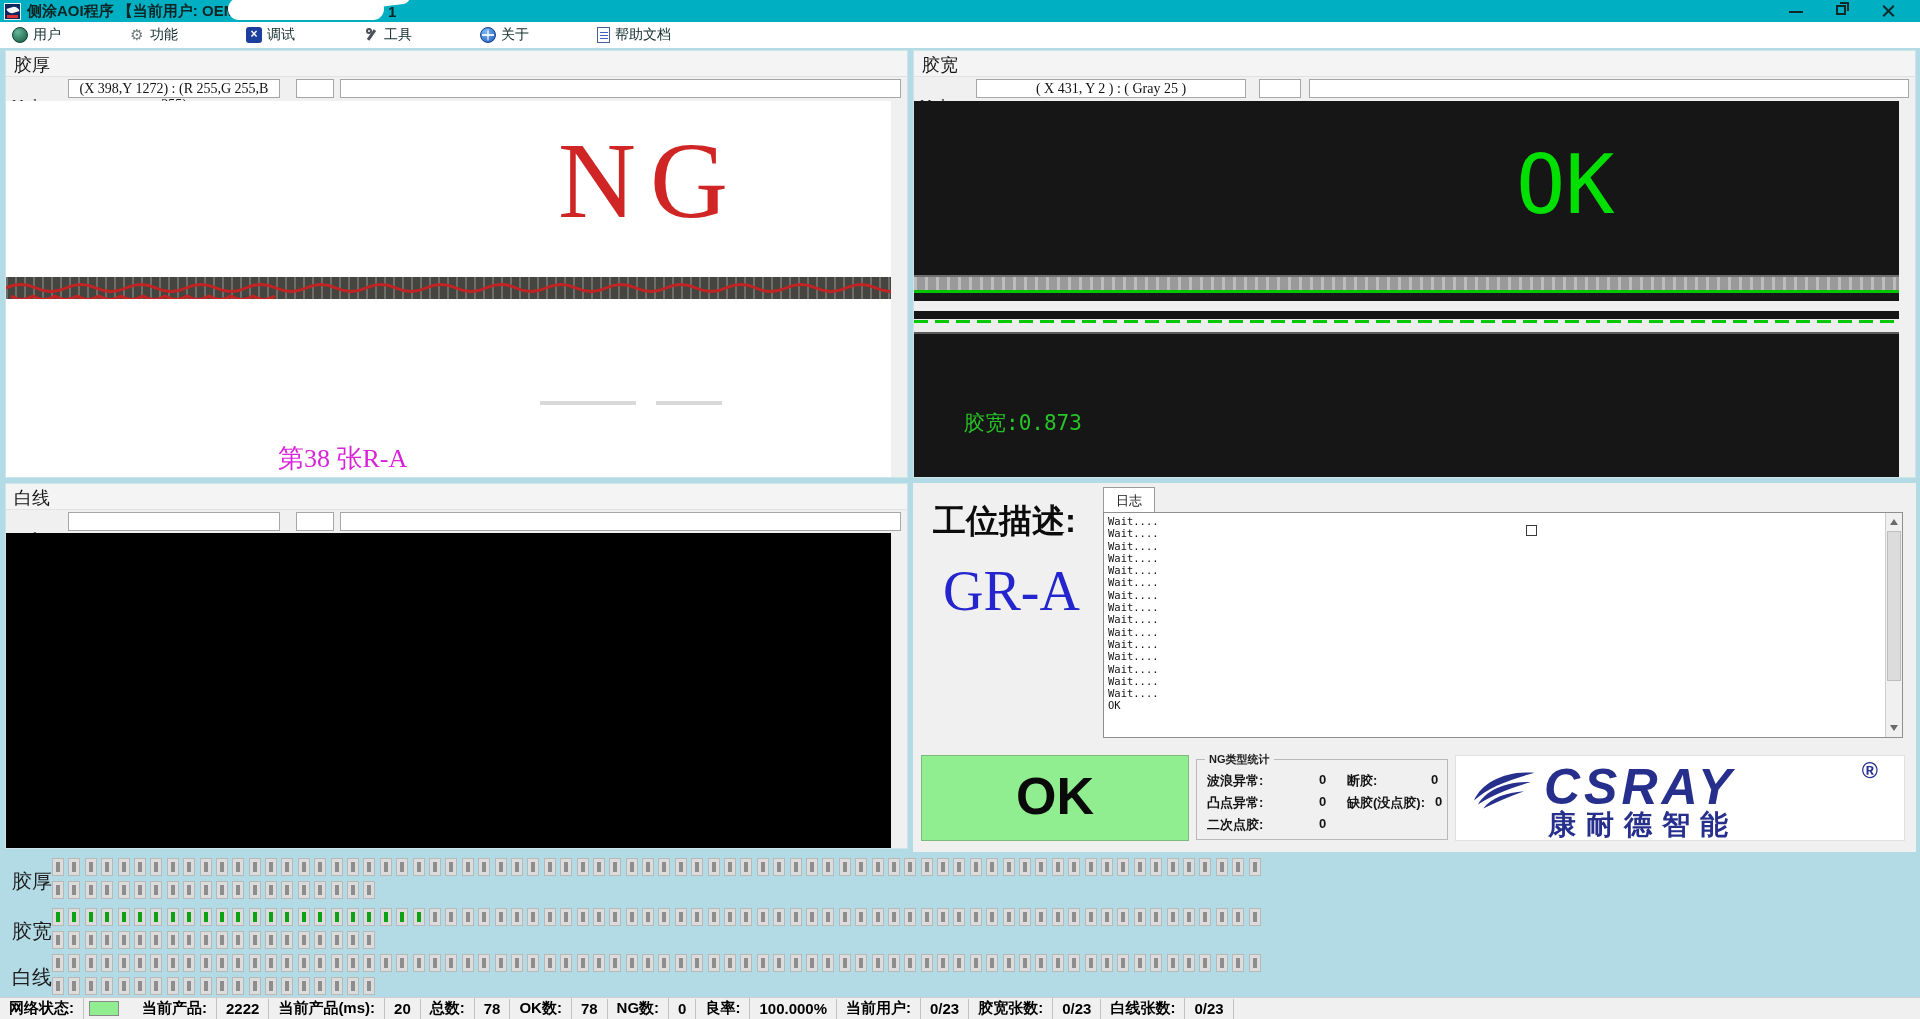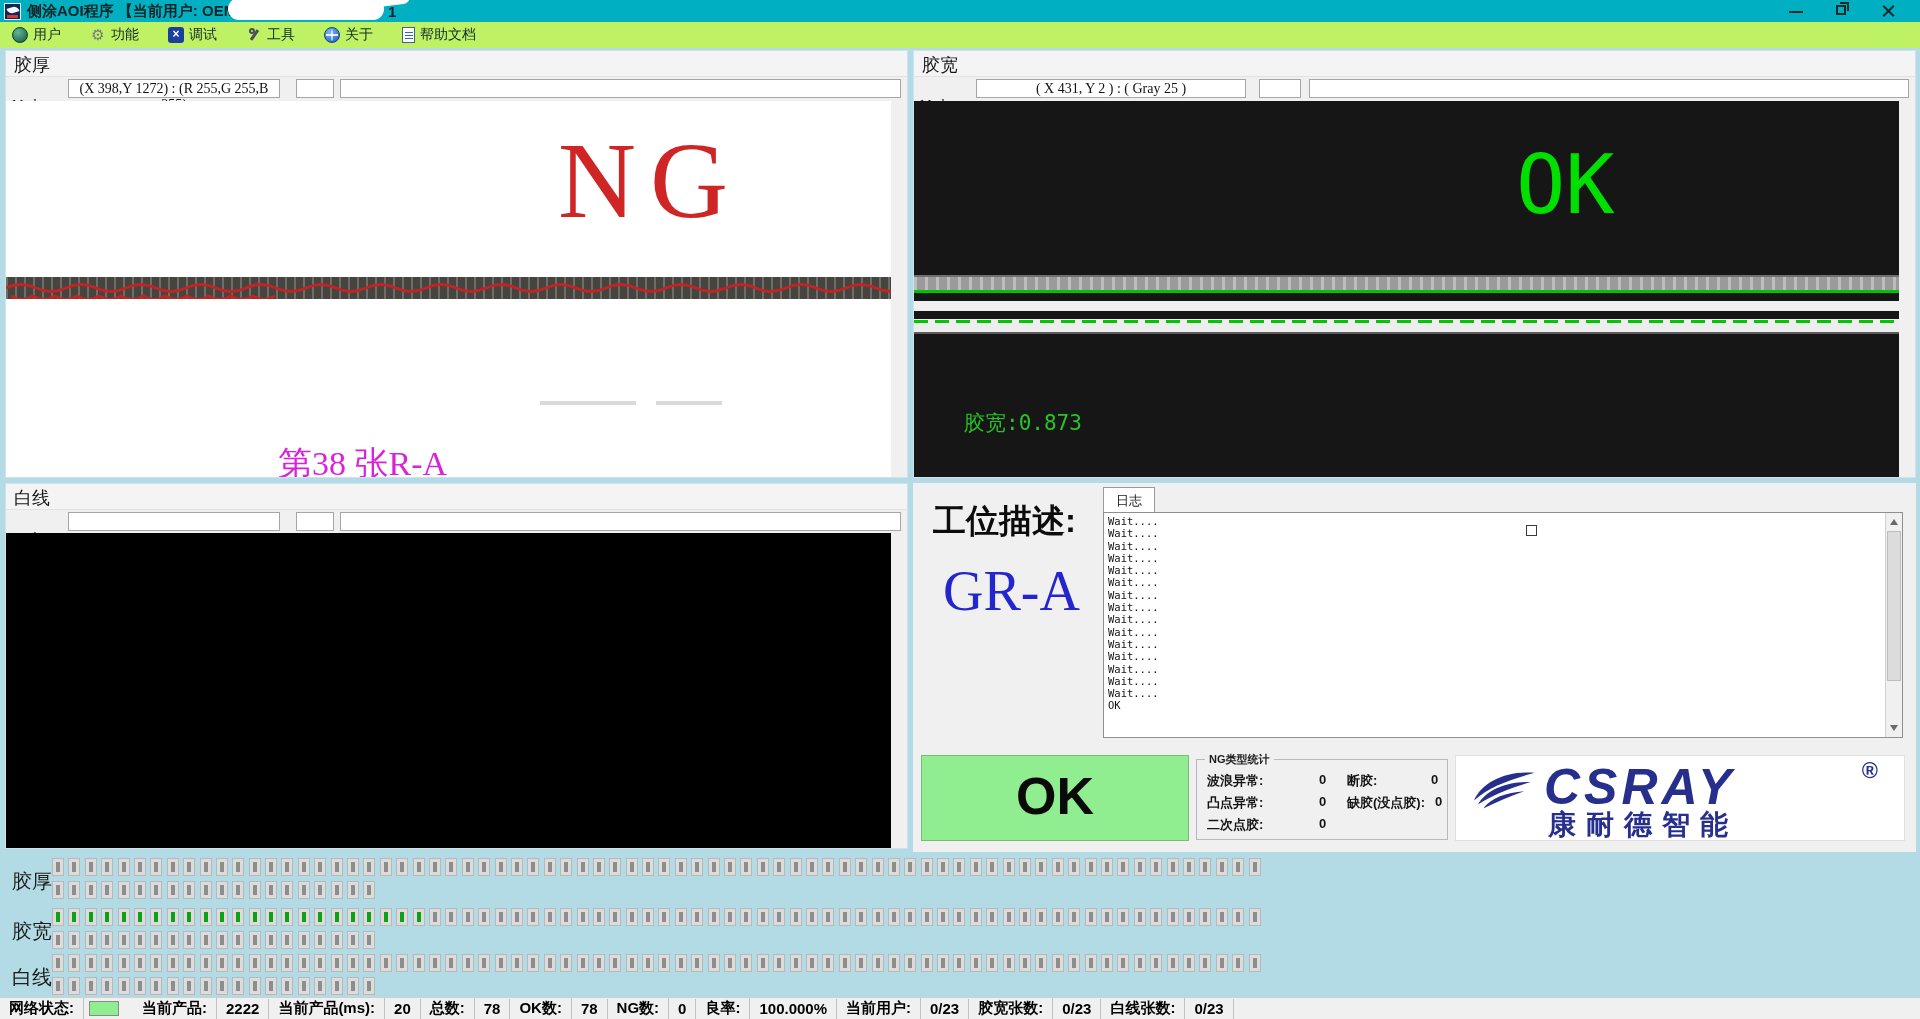--- a/index.html
+++ b/index.html
@@ -18,21 +18,21 @@
   .title-suffix { position:absolute; left:388px; top:3px; color:#0d2424; font-size:15px; font-weight:bold; }
   .winbtns { position:absolute; right:8px; top:0; height:22px; display:flex; }
   .winbtn { width:46px; height:22px; position:relative; cursor:pointer; }
   .winbtn .bar { position:absolute; left:15px; top:11px; width:14px; height:2px; background:#0d2a2a; }
   .winbtn .sq  { position:absolute; left:16px; top:5px;  width:10px; height:10px; border:2px solid #0d2a2a; background:transparent; }
   .winbtn .sq2 { position:absolute; left:20px; top:2px;  width:9px;  height:9px;  border:2px solid #0d2a2a; border-bottom:none; border-left:none; }
   .winbtn .x1 { position:absolute; left:15px; top:10px; width:15px; height:2px; background:#0d2a2a; transform:rotate(45deg); }
   .winbtn .x2 { position:absolute; left:15px; top:10px; width:15px; height:2px; background:#0d2a2a; transform:rotate(-45deg); }
 
   
-  .menubar { position:absolute; left:0; top:22px; width:1920px; height:26px; background:#bef264; display:flex; align-items:center; padding-left:6px; }
+  .menubar { position:absolute; left:0; top:22px; width:1920px; height:26px; background:#ffffff; display:flex; align-items:center; padding-left:6px;gap:39px; }
   .menu-item { display:flex; align-items:center; gap:5px; padding:2px 9px 2px 6px; margin-right:14px; font-size:14px; color:#102a2a; cursor:pointer; }
   .mi { width:16px; height:16px; display:inline-block; position:relative; }
   .icon-user { border-radius:50%; background:radial-gradient(circle at 35% 30%, #63b89a, #14543e); border:1px solid #0d3d2c; }
   .icon-gear { color:#6f7b7b; font-size:15px; line-height:16px; text-align:center; font-family:"DejaVu Sans", sans-serif; }
   .icon-debug { background:#1c3f9e; border-radius:3px; color:#fff; font-size:12px; font-weight:bold; line-height:15px; text-align:center; }
   .icon-tools .w1 { position:absolute; left:7px; top:2px; width:3px; height:12px; background:#4a4f58; transform:rotate(35deg); }
   .icon-tools .w2 { position:absolute; left:3px; top:1px; width:6px; height:6px; border:2px solid #4a4f58; border-radius:50%; background:transparent; }
   .icon-about { border-radius:50%; background:radial-gradient(circle at 35% 30%, #7db9f2, #1b56be); border:1px solid #123f8e; }
   .icon-about .lat { position:absolute; left:1px; top:6px; width:12px; height:2px; background:rgba(255,255,255,.85); }
   .icon-about .lon { position:absolute; left:6px; top:1px; width:2px; height:12px; background:rgba(255,255,255,.7); border-radius:50%; }
@@ -50,21 +50,21 @@
   .pimage { position:absolute; left:0; right:16px; bottom:0; overflow:hidden; }
 
   
   .p1 { left:5px; top:50px; width:903px; height:428px; }
   .p1 .pimage { top:50px; background:#fff; }
   .ng-text { position:absolute; left:552px; top:18px; font-family:"Liberation Serif", serif; font-size:108px; color:#d02525; letter-spacing:14px; }
   .dark-strip { position:absolute; left:0; top:176px; width:903px; height:22px; background:#45443f; }
   .dark-strip .texture { position:absolute; inset:0; background:repeating-linear-gradient(90deg, rgba(255,255,255,.22) 0 2px, transparent 2px 9px); }
   .dark-strip svg { position:absolute; left:0; top:0; }
   .msg-block { position:absolute; left:42px; top:286px; font-family:"Liberation Serif", serif; font-size:31px; line-height:29px; color:#cc1414; white-space:pre; }
-  .frame-tag { position:absolute; left:272px; top:340px; font-family:"Liberation Serif", serif; font-size:34px; color:#d823d8; }
+  .frame-tag { position:absolute; left:272px; top:340px; font-family:"Liberation Serif", serif; font-size:26px; color:#d823d8; }
   .gray-dash { position:absolute; height:4px; background:#d9d9d9; top:300px; }
   .gd1 { left:534px; width:96px; } .gd2 { left:650px; width:66px; }
 
   
   .p2 { left:913px; top:50px; width:1003px; height:428px; }
   .p2 .pimage { top:50px; background:#161616; }
   .ok-text { position:absolute; left:602px; top:36px; font-family:"DejaVu Sans Mono", monospace; font-size:82px; color:#00e000; }
   .band { position:absolute; left:0; width:1003px; }
   .band-gray { top:174px; height:15px; background:#9a9a9a; border-top:2px solid #6f6f6f;
                background-image:repeating-linear-gradient(90deg, rgba(255,255,255,.35) 0 3px, transparent 3px 11px); }

